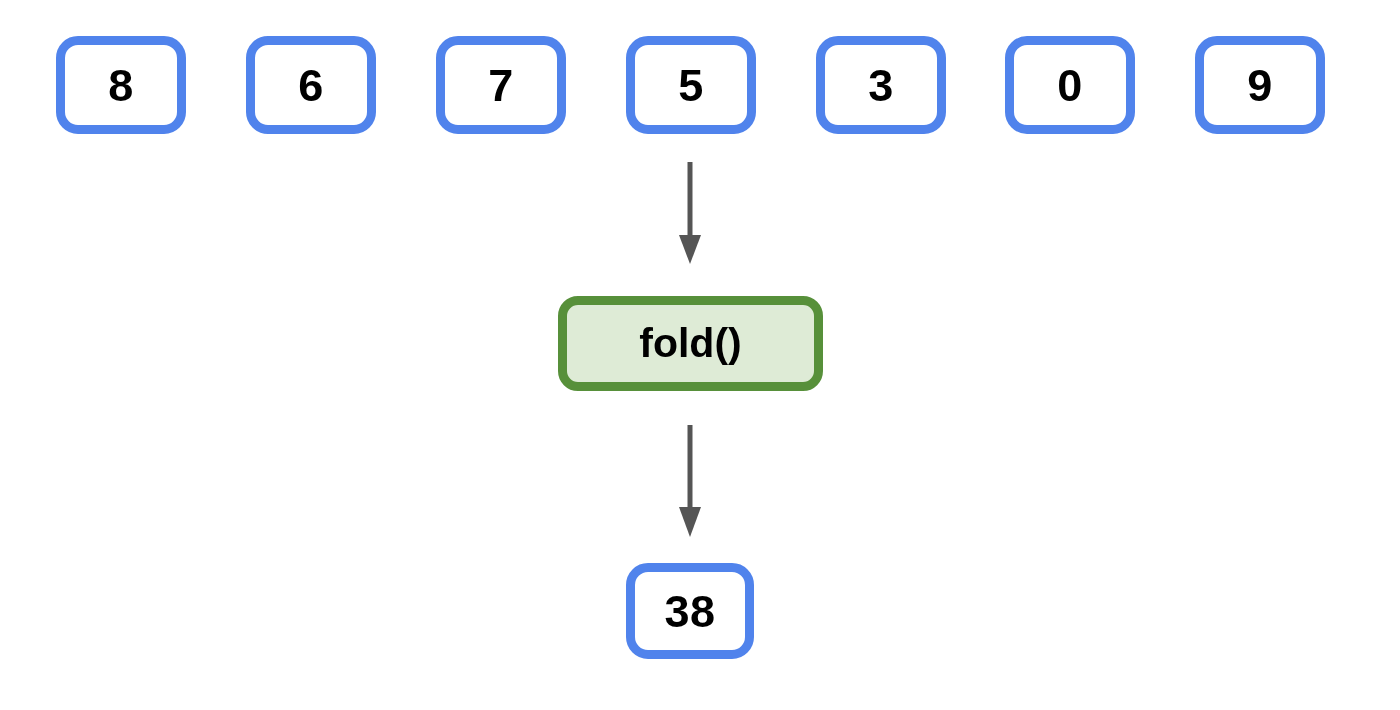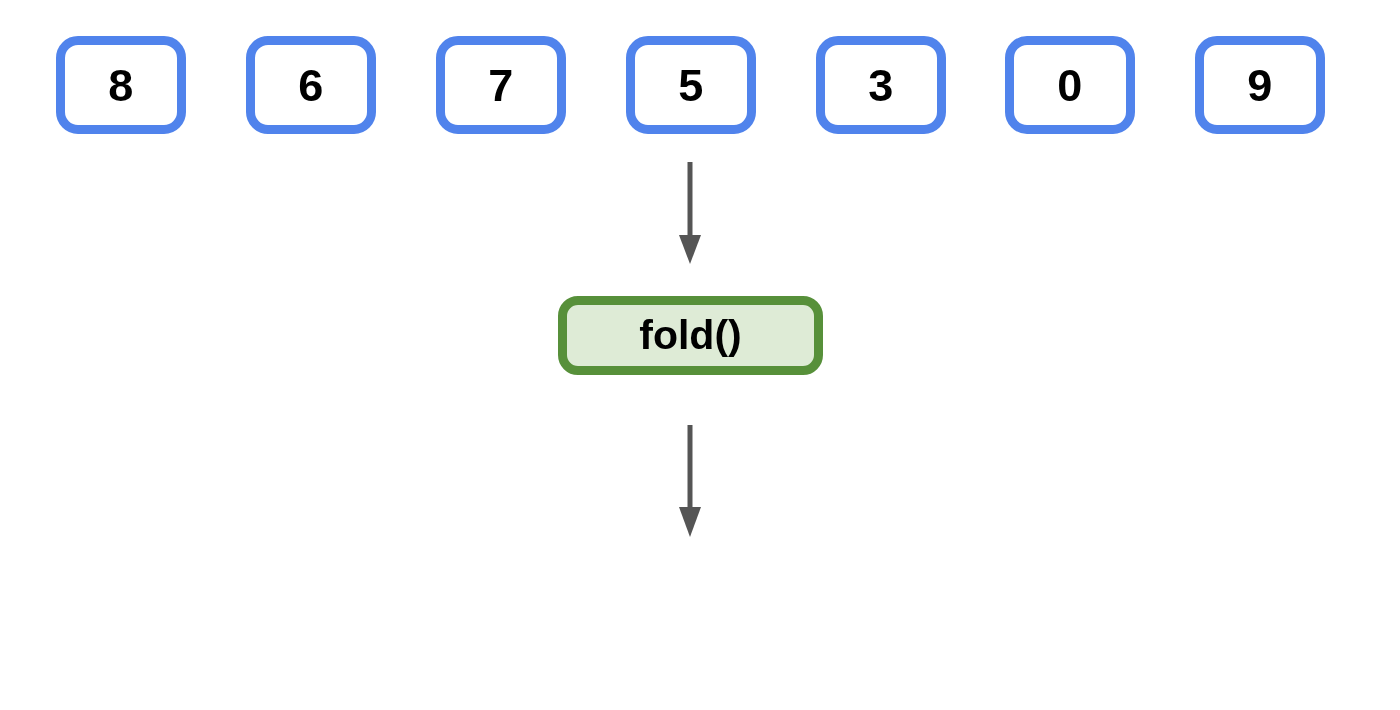--- a/index.html
+++ b/index.html
@@ -46,21 +46,21 @@
   .node-result {
     width: 128px;
     height: 96px;
     left: 626px;
     top: 563px;
     font-size: 45px;
     line-height: 1;
   }
   .node-op {
     width: 265px;
-    height: 79px;
+    height: 95px;
     left: 558px;
     top: 296px;
     border-color: #57903a;
     background: #deebd6;
     border-radius: 20px;
     font-size: 42px;
     font-weight: 400;
     line-height: 1;
   }
   .node-op .op-label {
@@ -102,20 +102,23 @@
       <span>0</span>
     </div>
   <div class="node node-input" style="left:1195px;">
       <span>9</span>
     </div>
 
   <div class="node node-op">
     <span class="op-label">fold()</span>
   </div>
 
+  <div class="node node-result">
+    <span>38</span>
+  </div>
 
   <svg class="arrow-layer" viewBox="0 0 1400 710" width="1400" height="710">
     <g>
       <line x1="690" y1="162" x2="690" y2="238" stroke="#555555" stroke-width="5"></line>
       <polygon points="679,235 701,235 690,264" fill="#555555"></polygon>
     </g>
     <g>
       <line x1="690" y1="425" x2="690" y2="510" stroke="#555555" stroke-width="5"></line>
       <polygon points="679,507 701,507 690,537" fill="#555555"></polygon>
     </g>

